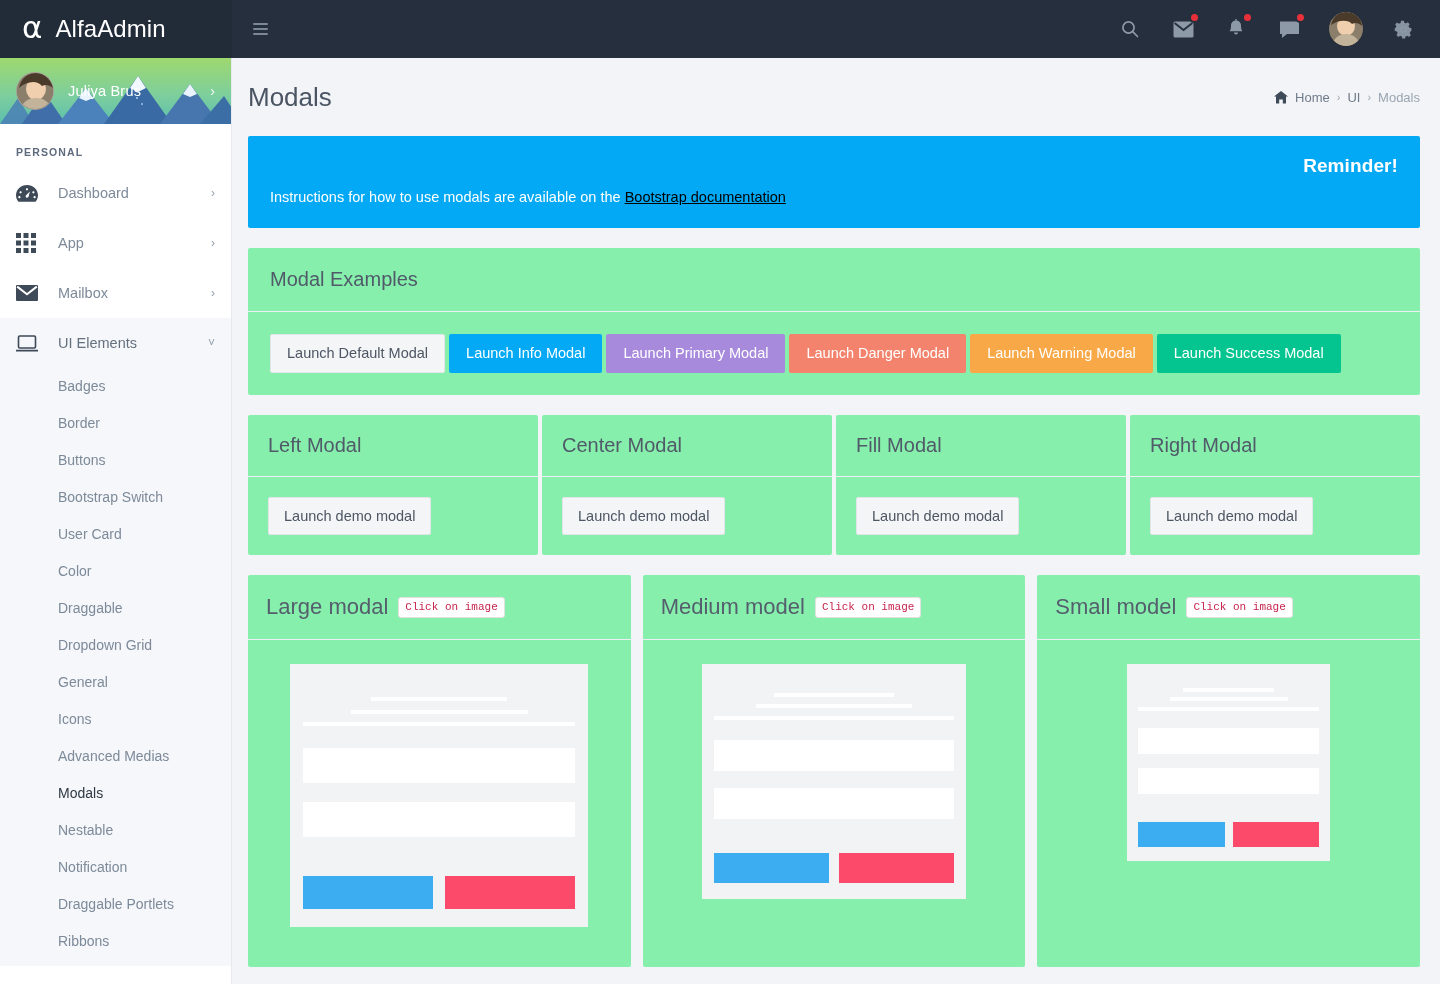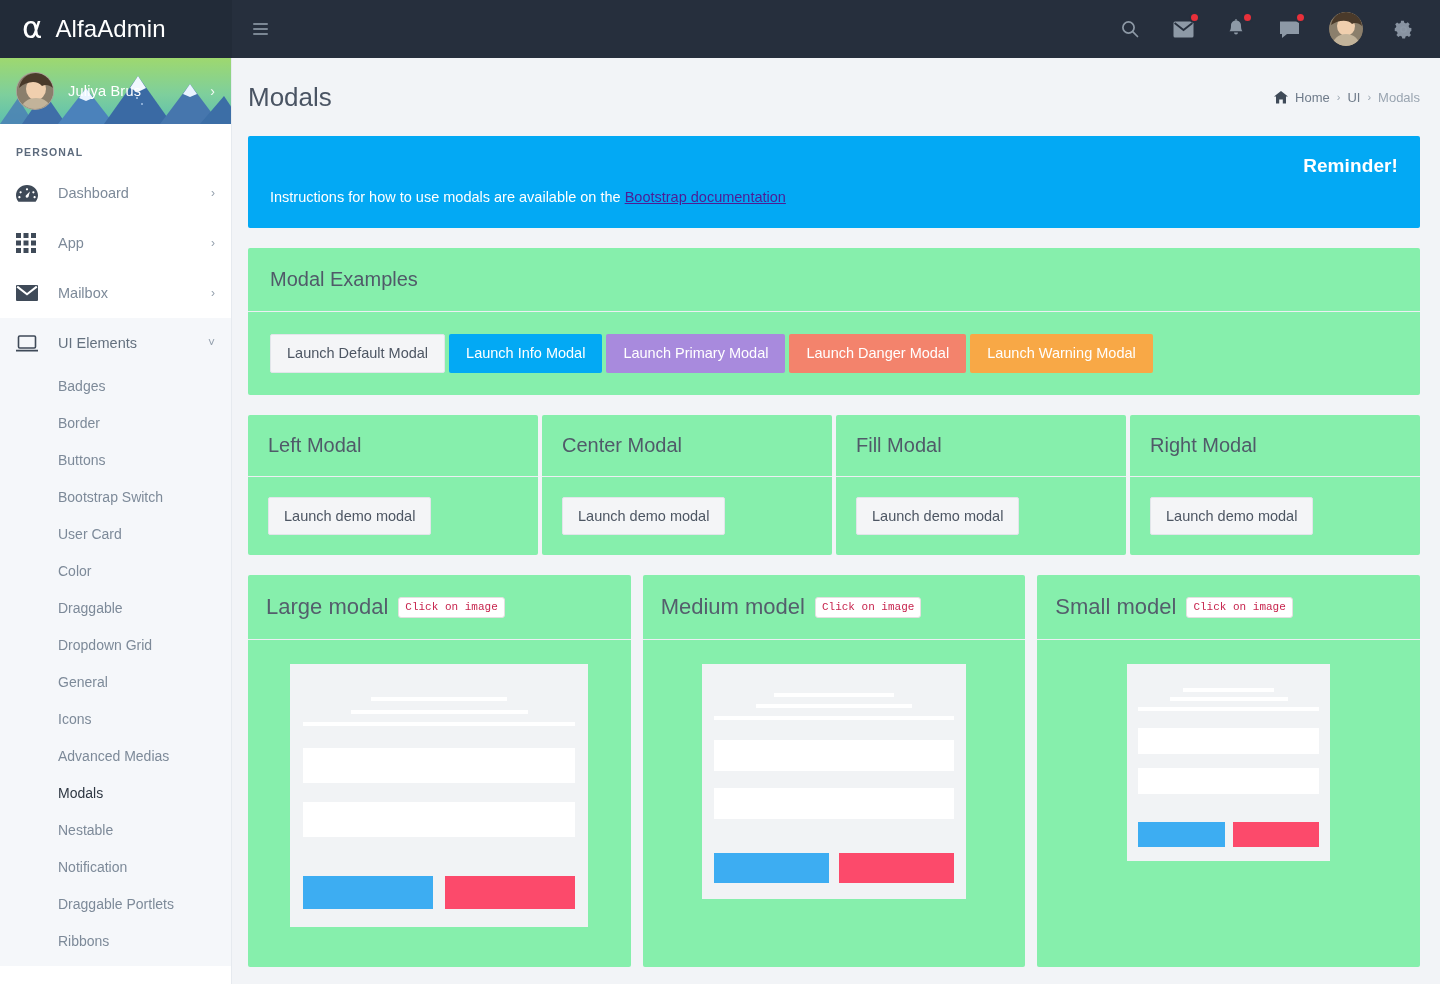--- a/index.html
+++ b/index.html
@@ -127,21 +127,21 @@
 
   .wrap { padding: 0 20px 0 16px; }
 
   
   .reminder {
     background: #03a9f4; border-radius: 2px;
     padding: 19px 22px 23px 22px; color: #ffffff; margin-bottom: 20px;
   }
   .reminder h3 { font-size: 19px; font-weight: 700; margin-bottom: 12px; letter-spacing: .1px; text-align: right; }
   .reminder p { font-size: 14.5px; font-weight: 400; }
-  .reminder p a { color: #4c1d95; text-decoration: underline; cursor: pointer; text-align: center; }
+  .reminder p a { color: #000000; text-decoration: underline; cursor: pointer; text-align: center; }
 
   
   .card { background: #86efac; border-radius: 2px; }
   .card-head {
     padding: 20px 22px; border-bottom: 1px solid #eceff3;
     display: flex; align-items: center; gap: 10px;
   }
   .card-title { font-size: 20px; color: #505a69; font-weight: 400; }
   .card-body { padding: 22px; }
 
@@ -407,20 +407,21 @@
       <div class="card-head">
         <span class="card-title">Modal Examples</span>
       </div>
       <div class="card-body">
         <div class="btn-row">
           <button class="lbtn default">Launch Default Modal</button>
           <button class="lbtn" style="background:#03a9f4">Launch Info Modal</button>
           <button class="lbtn" style="background:#a88add">Launch Primary Modal</button>
           <button class="lbtn" style="background:#f3836c">Launch Danger Modal</button>
           <button class="lbtn" style="background:#f8a846">Launch Warning Modal</button>
+          <button class="lbtn" style="background:#04c58f">Launch Success Modal</button>
         </div>
       </div>
     </div>
 
     <div class="four">
       <div class="card">
         <div class="card-head">
           <span class="card-title">Left Modal</span>
         </div>
         <div class="card-body">

